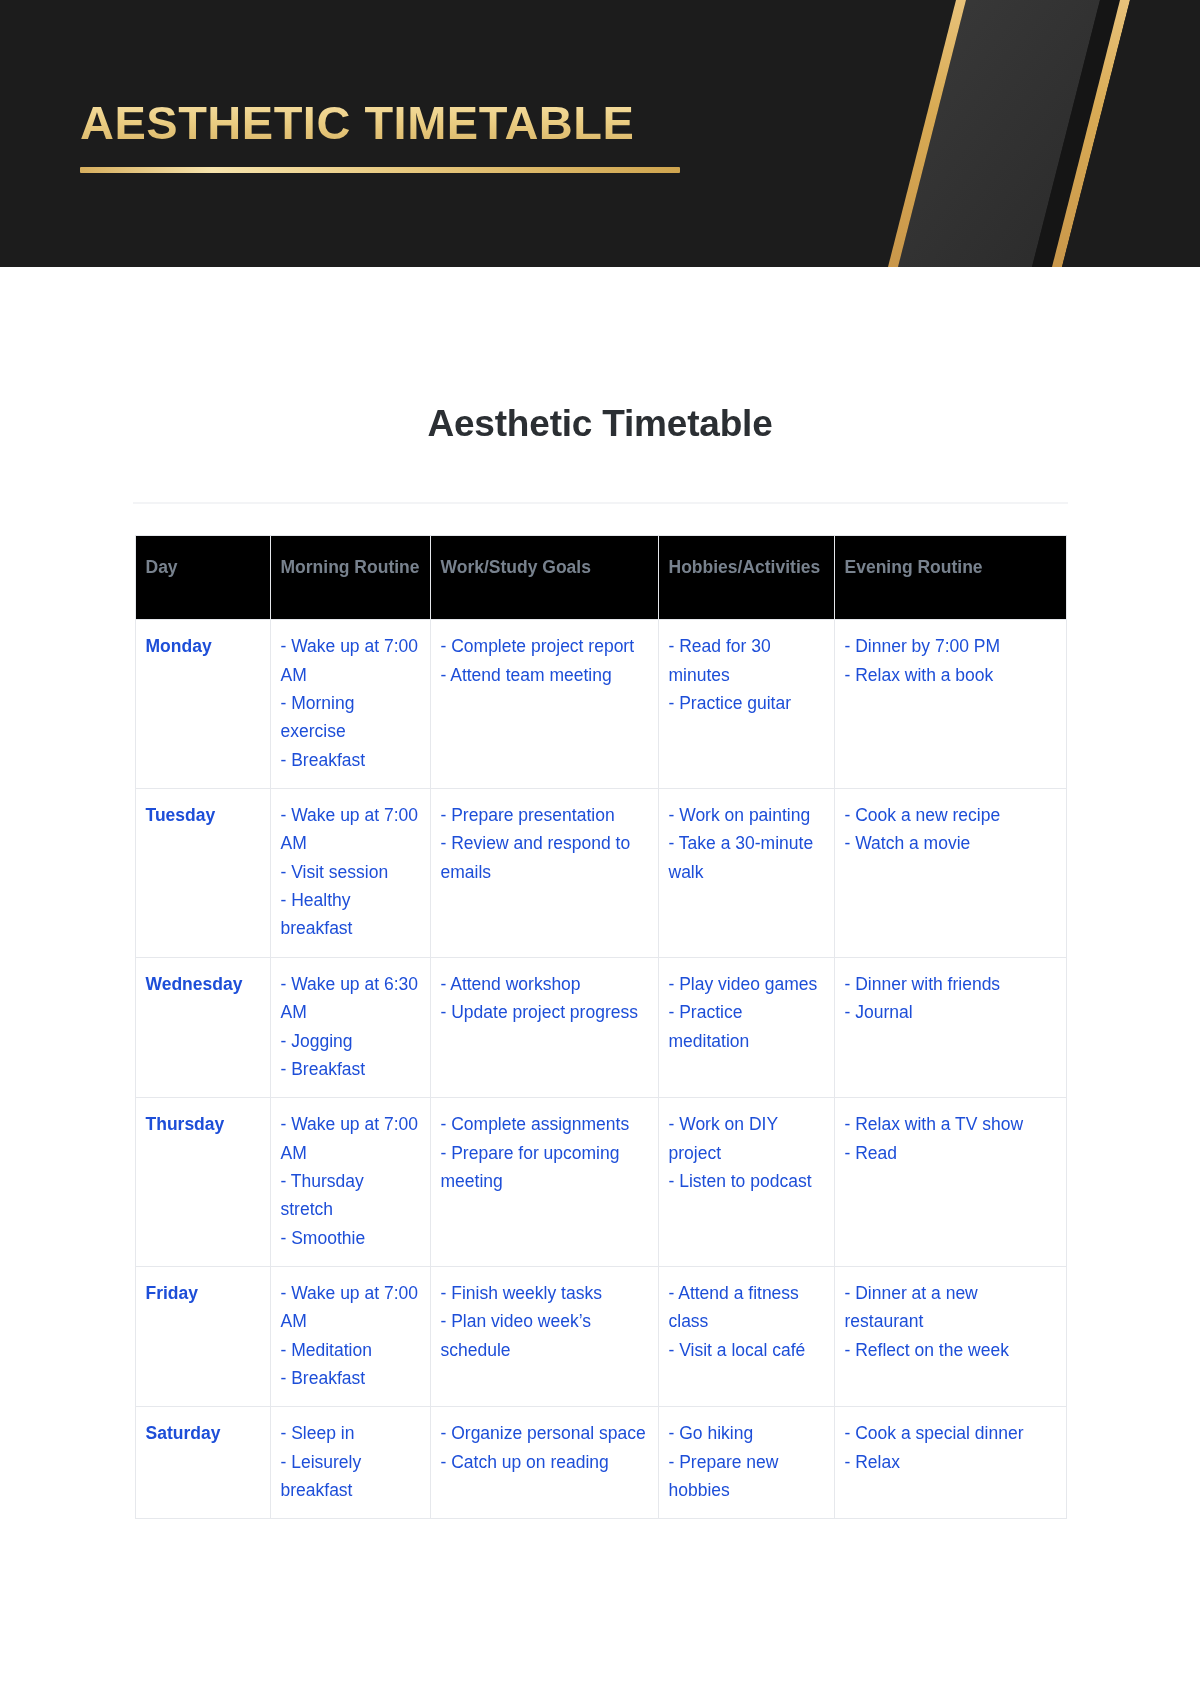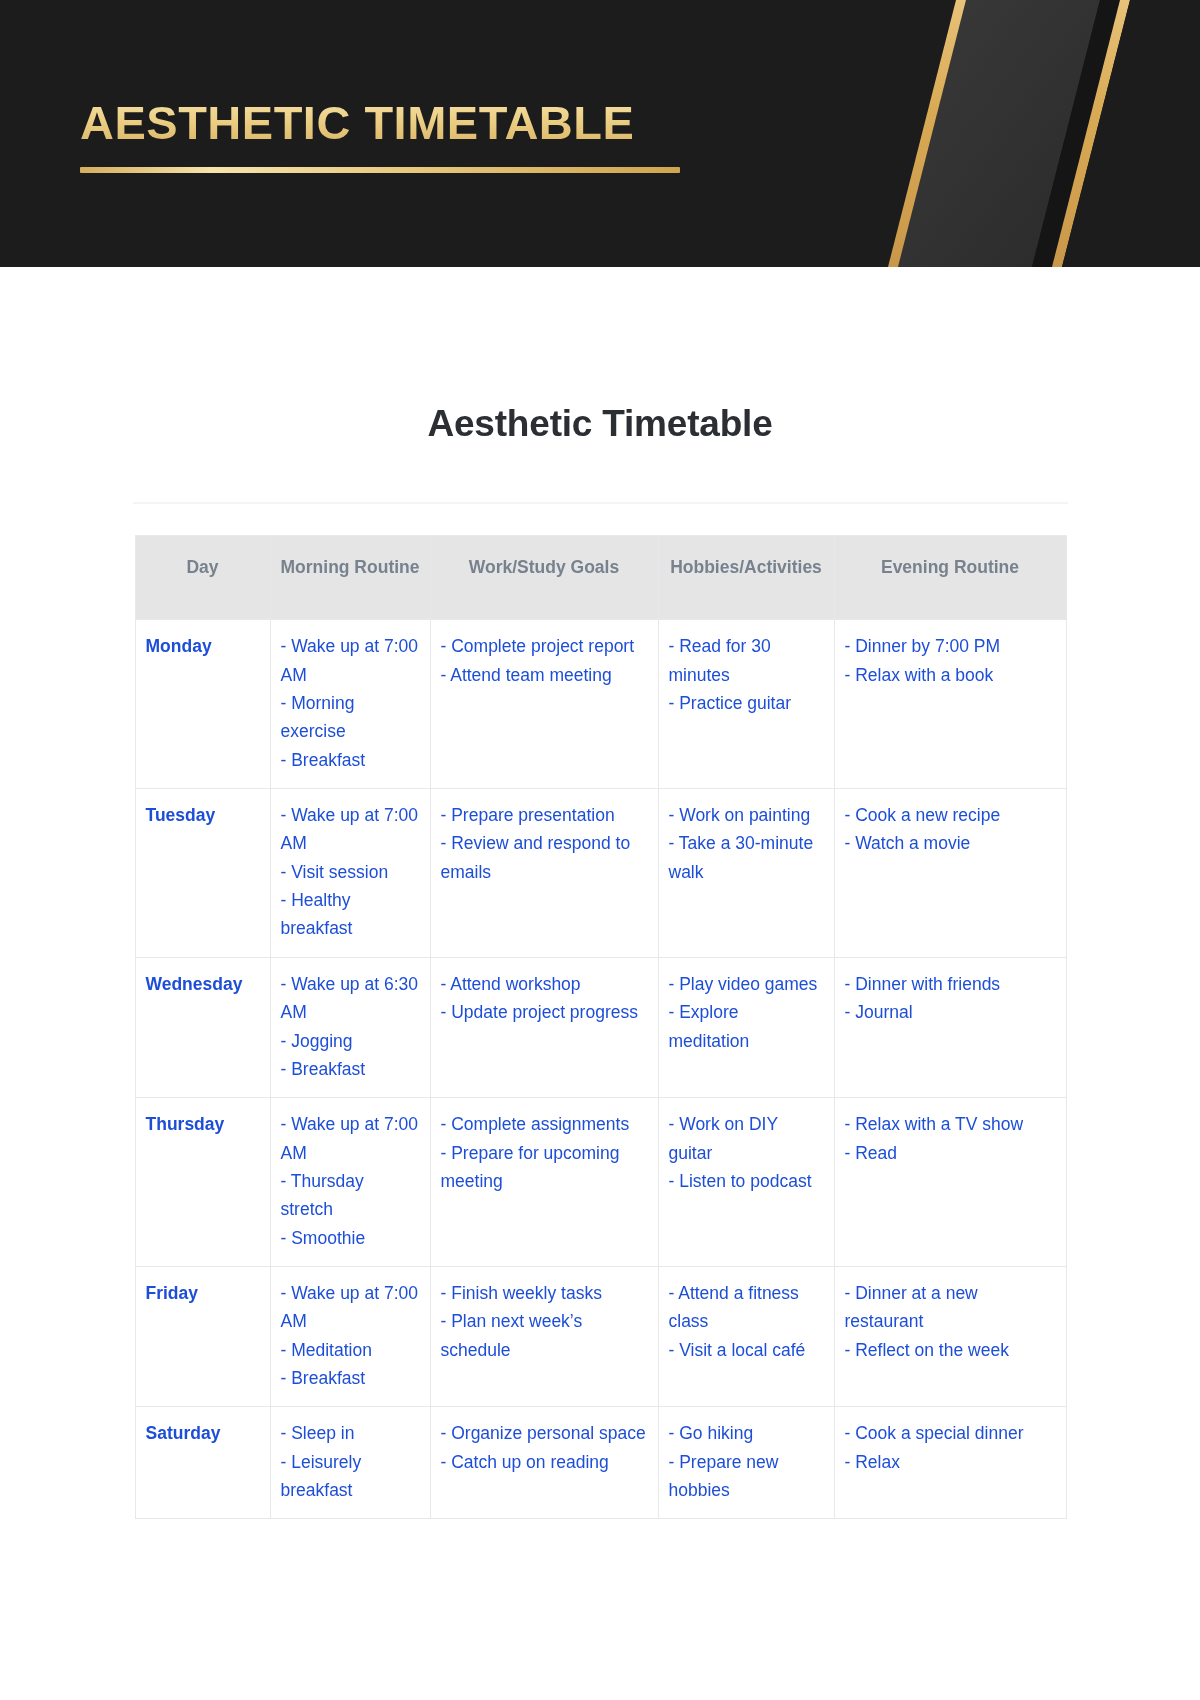--- a/index.html
+++ b/index.html
@@ -93,24 +93,24 @@
     table-layout: fixed;
     font-size: 17.5px;
   }
   table.timetable th,
   table.timetable td {
     border: 1px solid #e6e8ec;
     vertical-align: top;
     padding: 12px 10px 14px 10px;
   }
   table.timetable thead th {
-    background: #e5e5e5;
+    background: #000000;
     color: #78828e;
     font-weight: 700;
-    text-align: center;
+    text-align: left;
     font-size: 17.5px;
     line-height: 1.55;
     padding-top: 18px;
     padding-bottom: 18px;
     height: 84px;
   }
   table.timetable tbody td {
     color: #1d4ed8;
     line-height: 1.62;
     font-size: 17.5px;
@@ -262,21 +262,21 @@
             </td>
             <td>
               <div class="cell-lines">
                 <div>- Attend workshop</div>
                 <div>- Update project progress</div>
               </div>
             </td>
             <td>
               <div class="cell-lines">
                 <div>- Play video games</div>
-                <div>- Explore meditation</div>
+                <div>- Practice meditation</div>
               </div>
             </td>
             <td>
               <div class="cell-lines">
                 <div>- Dinner with friends</div>
                 <div>- Journal</div>
               </div>
             </td>
           </tr>
           <tr>
@@ -289,21 +289,21 @@
               </div>
             </td>
             <td>
               <div class="cell-lines">
                 <div>- Complete assignments</div>
                 <div>- Prepare for upcoming meeting</div>
               </div>
             </td>
             <td>
               <div class="cell-lines">
-                <div>- Work on DIY guitar</div>
+                <div>- Work on DIY project</div>
                 <div>- Listen to podcast</div>
               </div>
             </td>
             <td>
               <div class="cell-lines">
                 <div>- Relax with a TV show</div>
                 <div>- Read</div>
               </div>
             </td>
           </tr>
@@ -312,21 +312,21 @@
             <td>
               <div class="cell-lines">
                 <div>- Wake up at 7:00 AM</div>
                 <div>- Meditation</div>
                 <div>- Breakfast</div>
               </div>
             </td>
             <td>
               <div class="cell-lines">
                 <div>- Finish weekly tasks</div>
-                <div>- Plan next week’s schedule</div>
+                <div>- Plan video week’s schedule</div>
               </div>
             </td>
             <td>
               <div class="cell-lines">
                 <div>- Attend a fitness class</div>
                 <div>- Visit a local café</div>
               </div>
             </td>
             <td>
               <div class="cell-lines">

